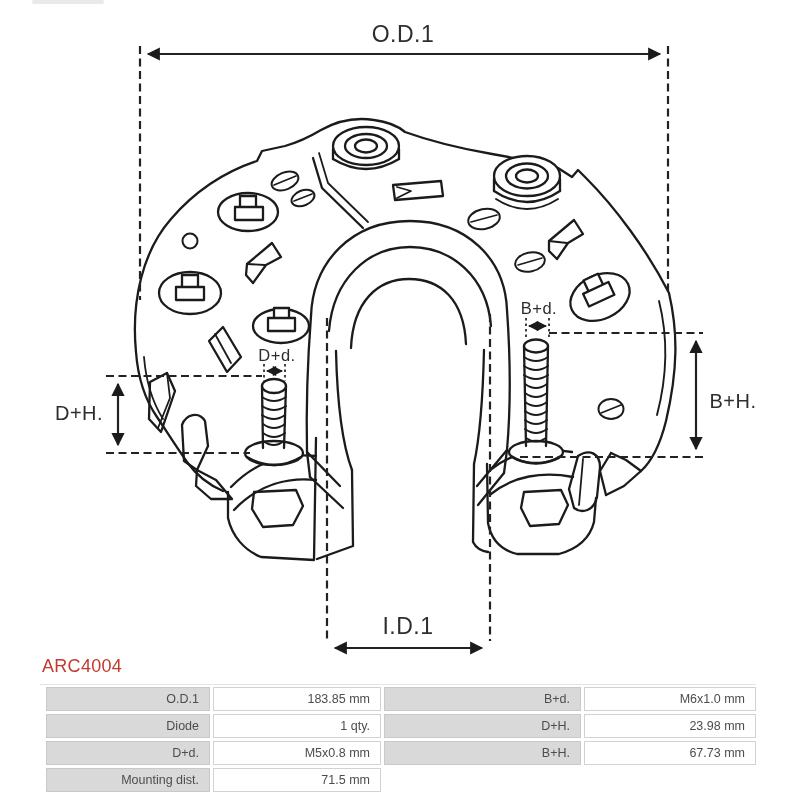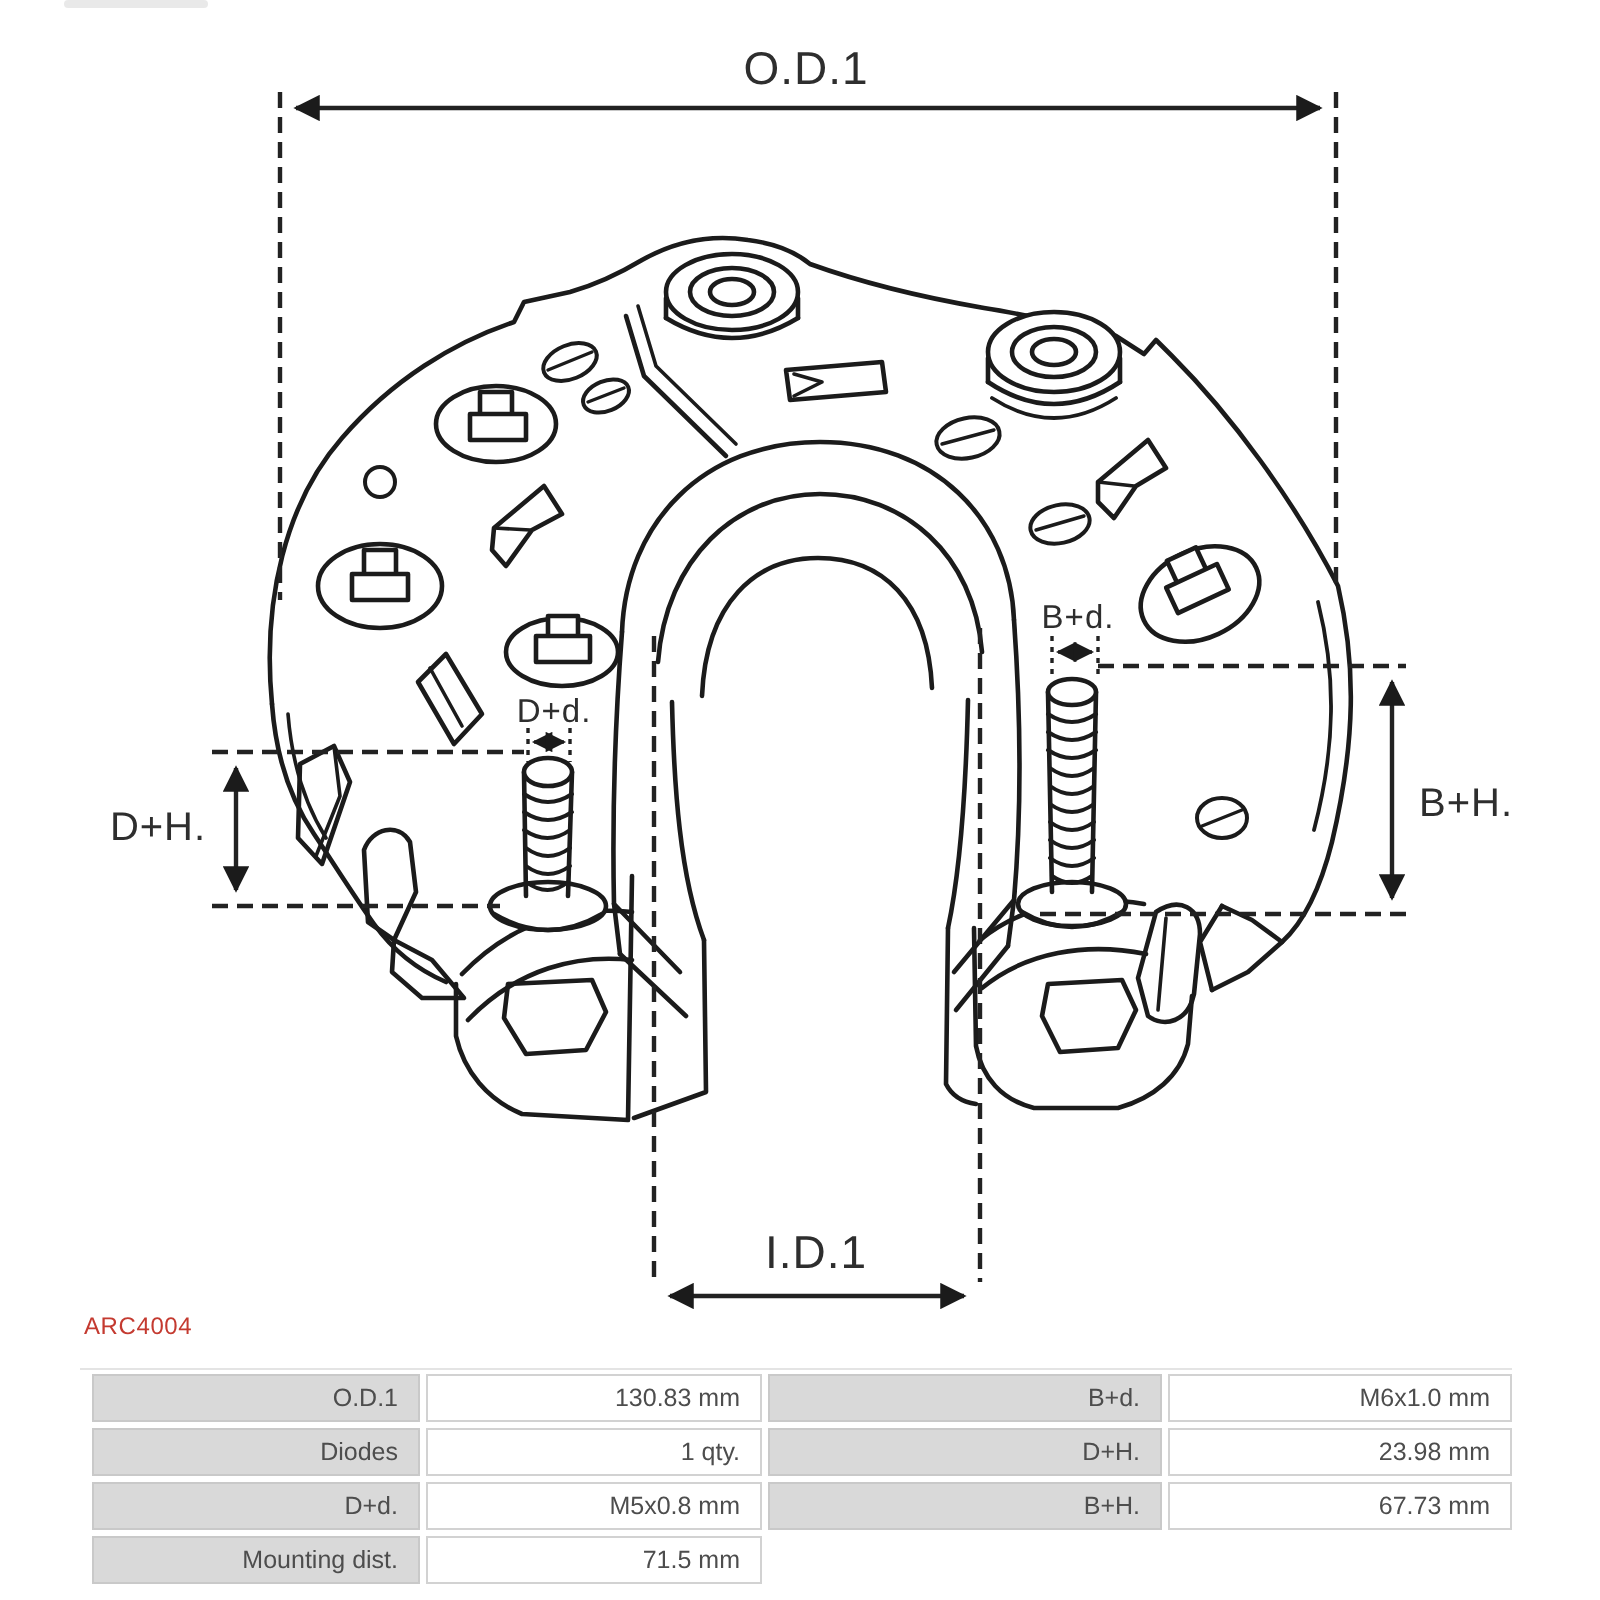--- a/index.html
+++ b/index.html
@@ -4,21 +4,21 @@
 <style>
   html,body{margin:0;padding:0;background:#ffffff;}
   body{width:800px;height:800px;font-family:"Liberation Sans",sans-serif;}
   .stage{position:relative;width:788px;height:800px;background:#fff;overflow:hidden;}
   .artifact{position:absolute;left:32px;top:0;width:72px;height:4px;background:#cfcfcf;opacity:.45;border-radius:2px;}
   svg.drawing{position:absolute;left:0;top:0;}
   .dim-label{font-family:"Liberation Sans",sans-serif;fill:#2e2e2e;letter-spacing:.5px;}
   .dim-big{font-size:23px;}
   .dim-mid{font-size:20px;}
   .dim-small{font-size:16.5px;}
-  .part-number{position:absolute;left:42px;top:656px;font-size:12px;color:#c43a30;letter-spacing:.3px;}
+  .part-number{position:absolute;left:42px;top:656px;font-size:18px;color:#c43a30;letter-spacing:.3px;}
   .spec-table{position:absolute;left:46px;top:687px;width:710px;display:grid;
       grid-template-columns:164px 168px 197px 172px;column-gap:3px;row-gap:3px;
       font-size:12.5px;color:#4d4d4d;}
   .spec-table .cell{height:24px;line-height:23px;text-align:right;padding-right:10px;
       box-sizing:border-box;border:1px solid #d2d2d2;white-space:nowrap;overflow:hidden;}
   .spec-table .lab{background:#d9d9d9;border-color:#c9c9c9;}
   .spec-table .val{background:#ffffff;}
   .table-rule{position:absolute;left:40px;top:684px;width:716px;height:1px;background:#e4e4e4;}
 </style>
 </head>
@@ -231,25 +231,25 @@
     </g>
   </svg>
 
   <div class="part-number">ARC4004</div>
 
   <div class="table-rule"></div>
 
   <div class="spec-table">
 
     <div class="cell lab">O.D.1</div>
-    <div class="cell val">130.83 mm</div>
+    <div class="cell val">183.85 mm</div>
     <div class="cell lab">B+d.</div>
     <div class="cell val">M6x1.0 mm</div>
 
-    <div class="cell lab">Diodes</div>
+    <div class="cell lab">Diode</div>
     <div class="cell val">1 qty.</div>
     <div class="cell lab">D+H.</div>
     <div class="cell val">23.98 mm</div>
 
     <div class="cell lab">D+d.</div>
     <div class="cell val">M5x0.8 mm</div>
 
     <div class="cell lab">B+H.</div>
     <div class="cell val">67.73 mm</div>
     <div class="cell lab">Mounting dist.</div>

